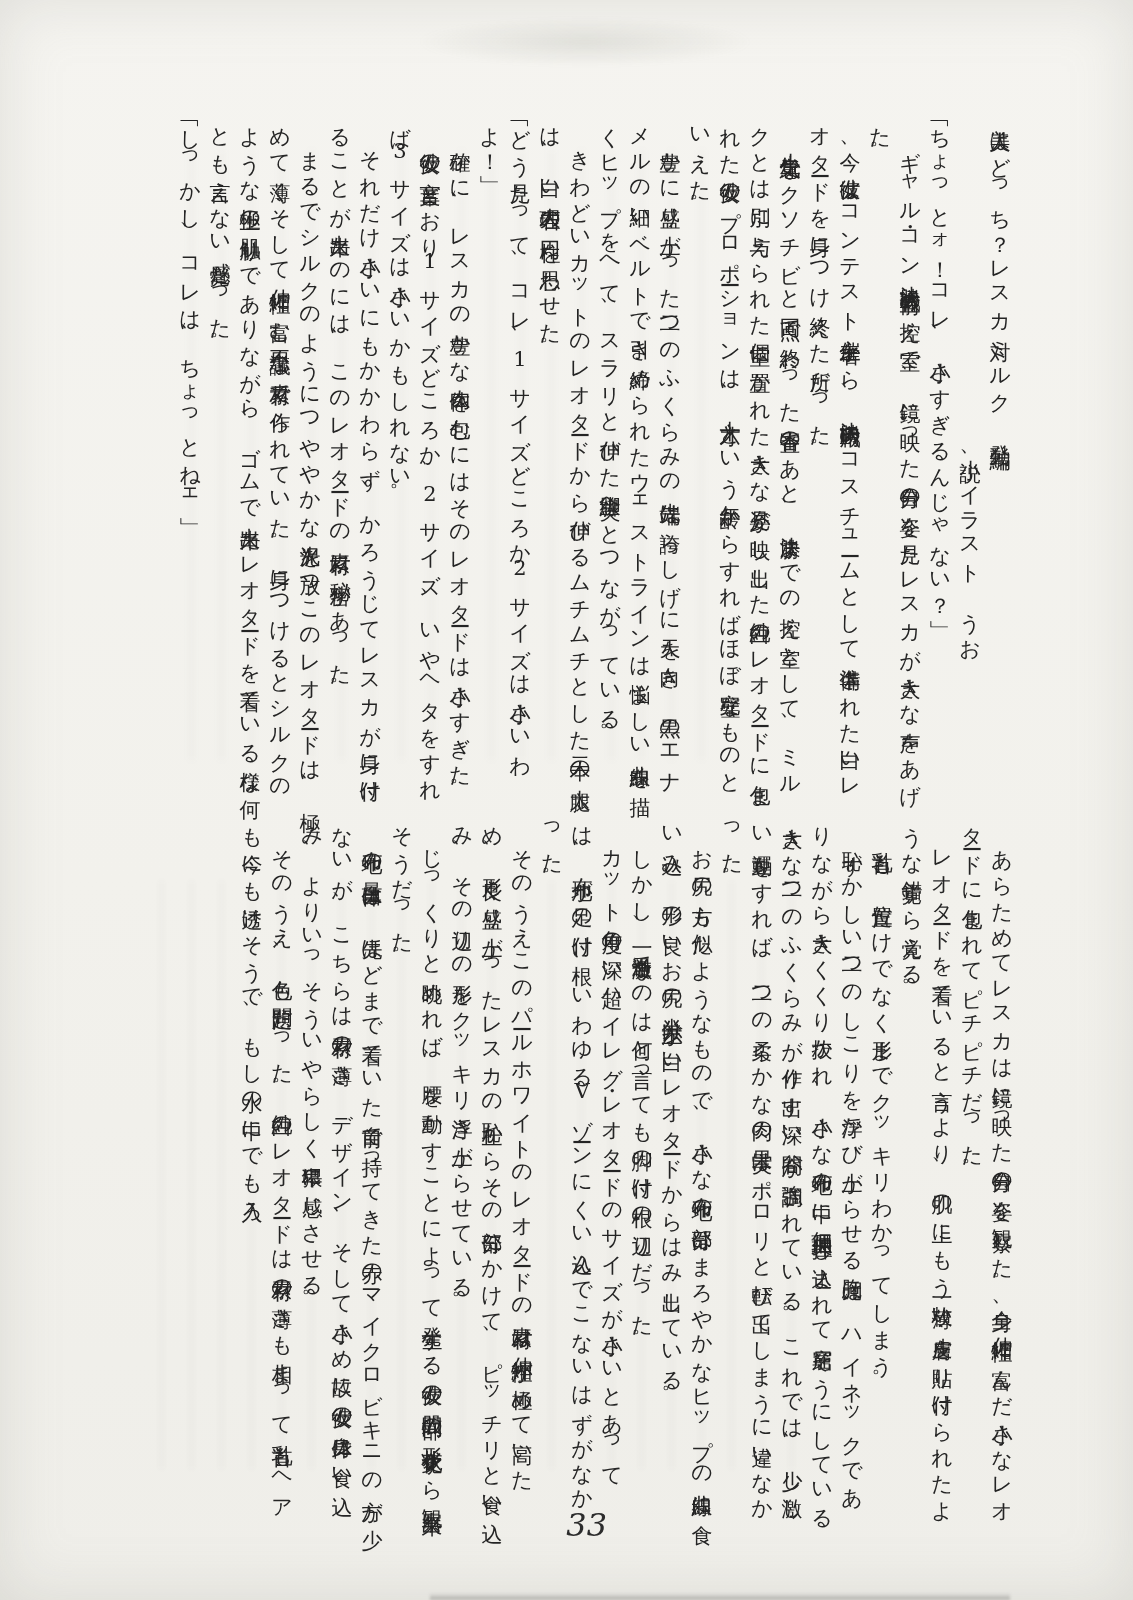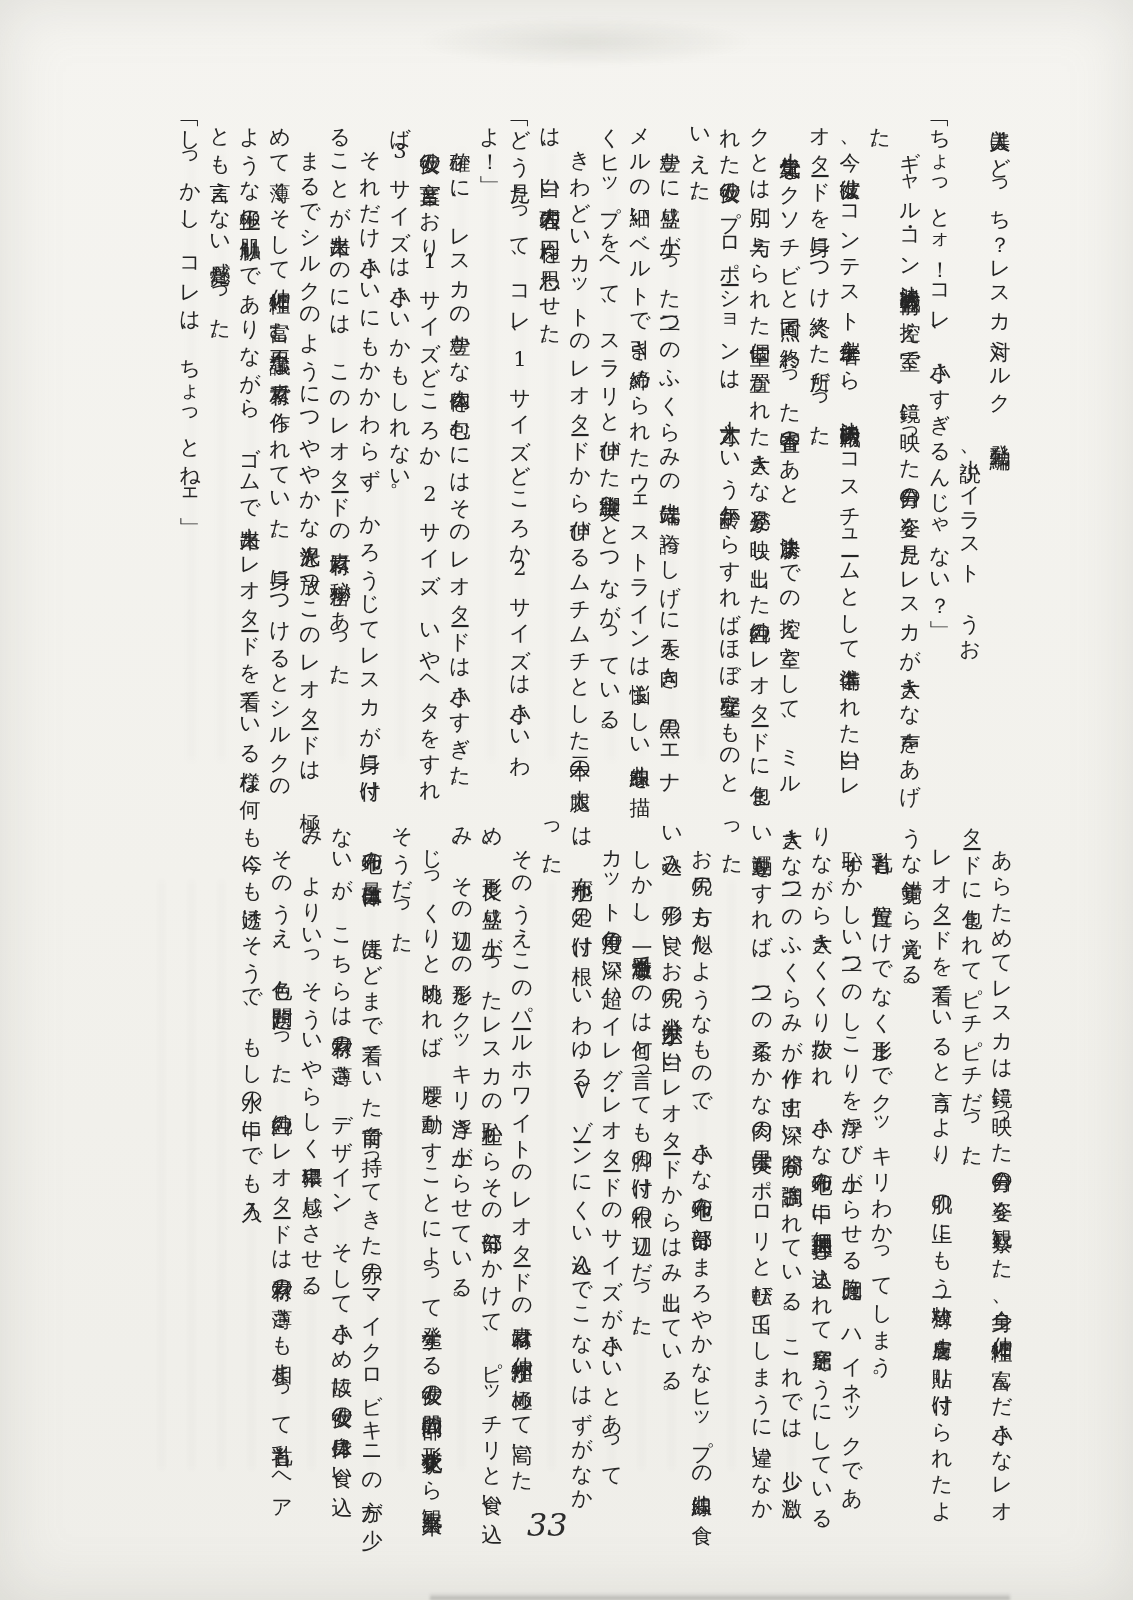--- a/index.html
+++ b/index.html
@@ -40,21 +40,21 @@
     height: 710px;
   }
   .vblock p { margin: 0; padding: 0; }
   .vblock p.indent { text-indent: 23px; }
   .vblock p.byline { text-indent: 330px; }
   .page-number {
     position: absolute;
     left: 527px;
     top: 1506px;
     width: 80px;
-    text-align: left;
+    text-align: right;
     font-size: 32px;
     font-style: italic;
     color: #2c2c2c;
   }
   
   .smudge-top {
     position: absolute;
     left: 420px; top: 18px; width: 330px; height: 48px;
     background: radial-gradient(ellipse at center, rgba(140,143,132,0.18), rgba(140,143,132,0.0) 72%);
     filter: blur(2px);

